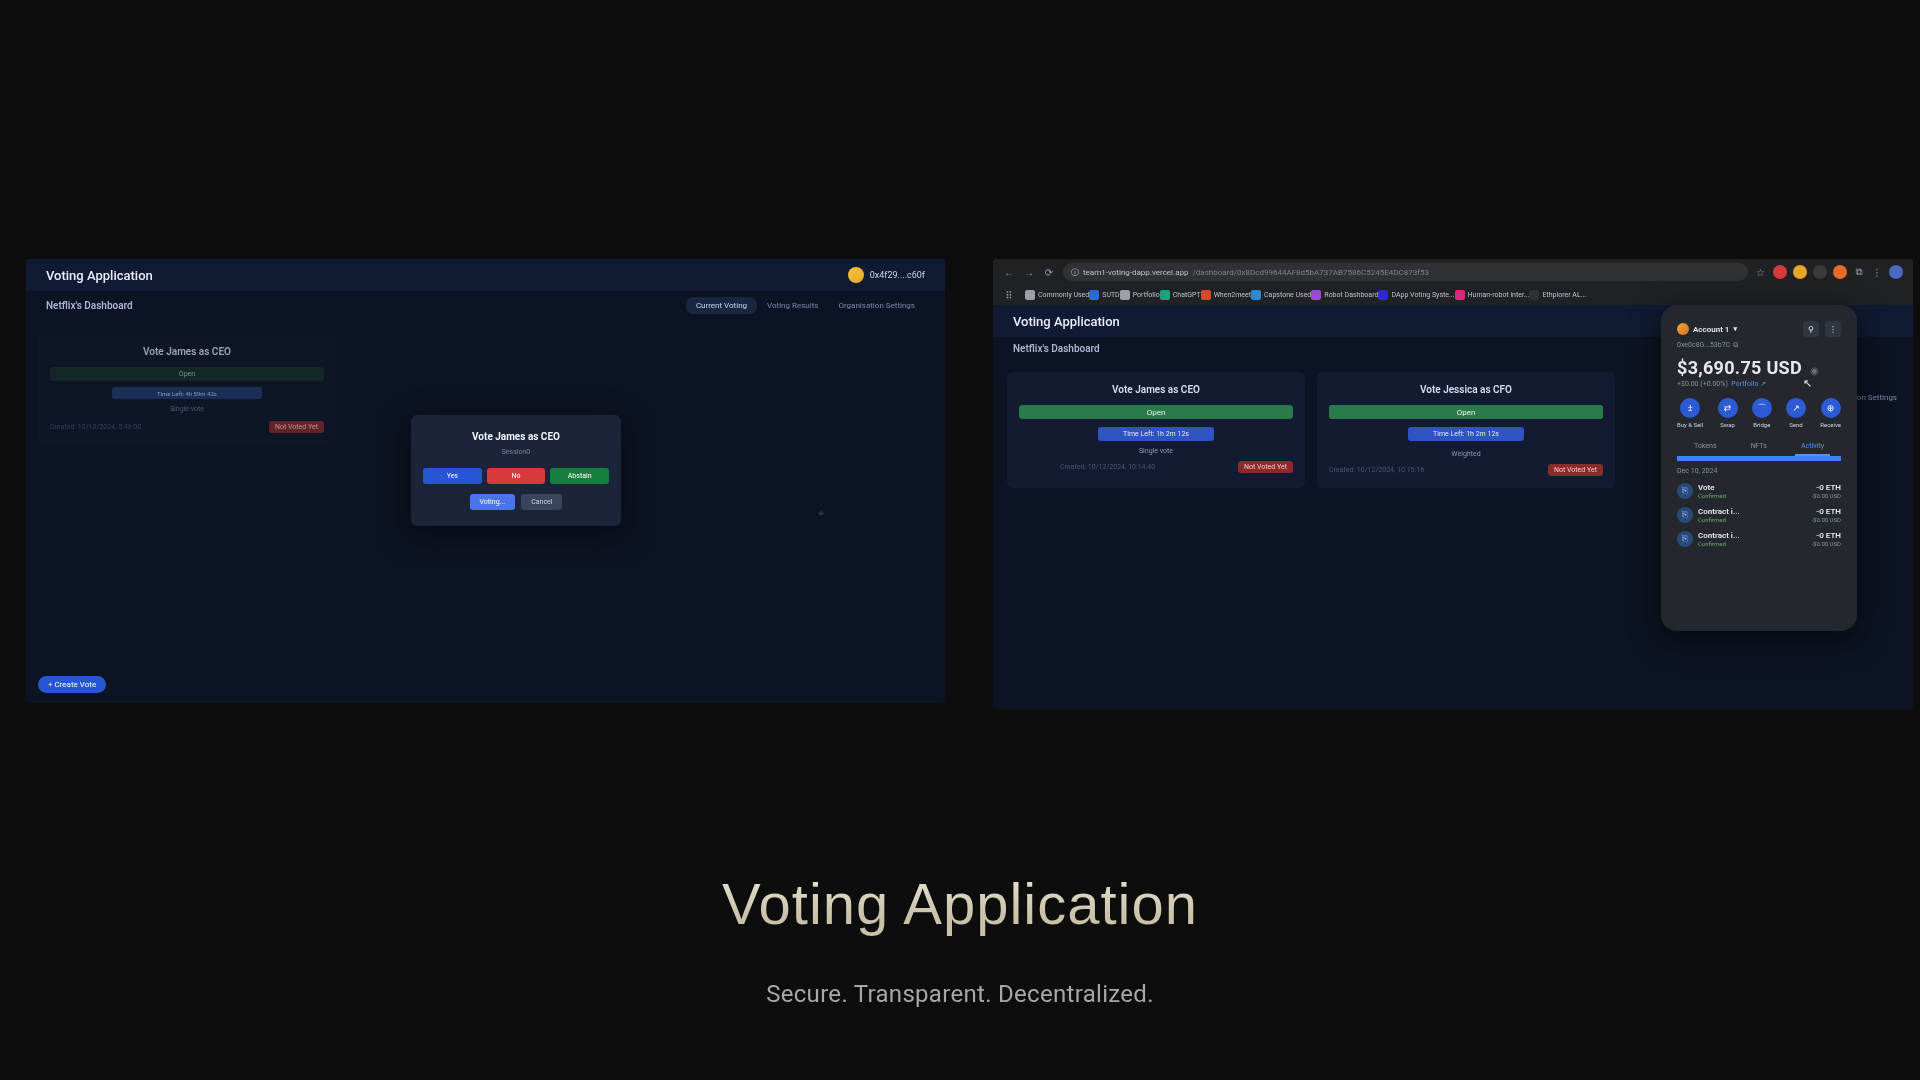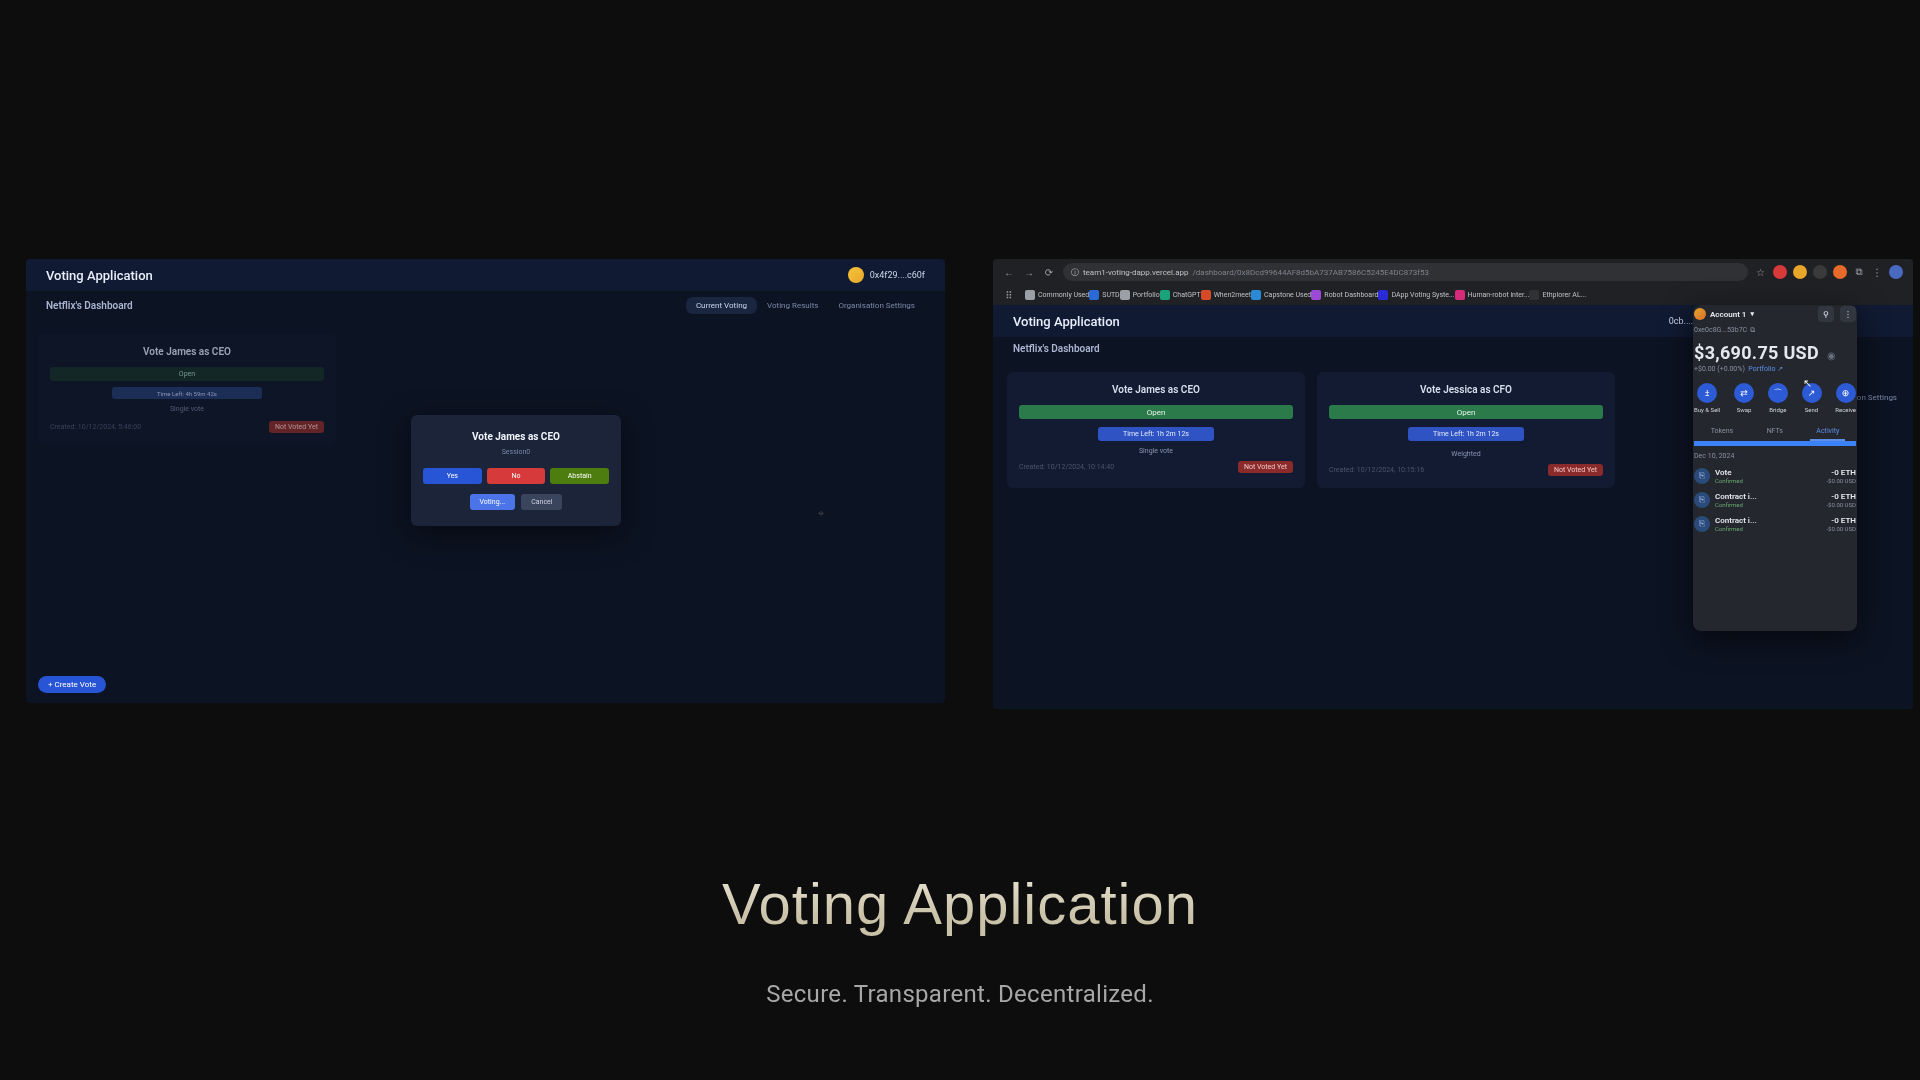--- a/index.html
+++ b/index.html
@@ -118,21 +118,21 @@
   border-radius: 3px;
   font-size: 7px;
   display: flex;
   align-items: center;
   justify-content: center;
   color: #fff;
   cursor: pointer;
 }
 .btn-yes { background: #2854d6; }
 .btn-no { background: #d63a3a; }
-.btn-abstain { background: #4d7c0f; }
+.btn-abstain { background: #15803d; }
 .btn-row2 { display: flex; gap: 6px; justify-content: center; }
 .btn-voting { background: #4a74e8; color:#fff; height:16px; border-radius:3px; font-size:7px; padding:0 10px; display:flex; align-items:center; }
 .btn-cancel { background: #3a445c; color:#ccd2e2; height:16px; border-radius:3px; font-size:7px; padding:0 10px; display:flex; align-items:center; }
 
 .create-vote-btn {
   position: absolute;
   left: 12px;
   bottom: 10px;
   background: #2854d6;
   color: #fff;
@@ -230,26 +230,26 @@
   display: flex;
   align-items: center;
   justify-content: center;
 }
 
 
 .wallet-pop {
   position: absolute;
   right: 56px;
   top: 46px;
-  width: 164px;
+  width: 196px;
   height: 326px;
   background: #24272e;
-  border-radius: 8px;
+  border-radius: 16px;
   box-shadow: 0 8px 30px rgba(0,0,0,0.6);
-  padding: 1px;
+  padding: 16px;
   color: #e6e8ee;
   z-index: 5;
 }
 .wp-head { display:flex; justify-content:space-between; align-items:center; margin-bottom:4px; }
 .wp-acct { display:flex; align-items:center; gap:4px; font-size:8px; font-weight:600; }
 .wp-acct-dot { width:12px; height:12px; border-radius:50%; background:linear-gradient(135deg,#e8a62a,#d6702a); }
 .wp-icons { display:flex; gap:6px; }
 .wp-mini { width:16px; height:16px; border-radius:4px; background:#32363f; display:flex; align-items:center; justify-content:center; font-size:8px; }
 .wp-addr { font-size:7px; color:#8a90a0; margin-bottom:8px; display:flex; align-items:flex-end; gap:3px; }
 .wp-balance { font-size:18px; font-weight:700; letter-spacing:0.3px; }
@@ -436,21 +436,21 @@
       <div class="dash-title">Netflix's Dashboard</div>
     </div>
     <div class="settings-label">ion Settings</div>
 
     <div class="cards-row" id="cards-row">
         <div class="vote-card">
     <div class="card-title">Vote James as CEO</div>
     <div class="pill-open">Open</div>
     <div class="pill-time">Time Left: 1h 2m 12s</div>
     <div style="text-align:center; font-size:7px; color:#8a95b3; margin-top:4px;">Single vote</div>
-    <div class="card-foot-row" style="position:relative; margin-top:6px;">
+    <div class="card-foot-row" style="position:relative; margin-top:6px;margin-left:41px;">
       <div class="foot-left">Created: 10/12/2024, 10:14:40</div>
       <div class="badge-nv">Not Voted Yet</div>
     </div>
         </div>
         <div class="vote-card">
     <div class="card-title">Vote Jessica as CFO</div>
     <div class="pill-open">Open</div>
     <div class="pill-time">Time Left: 1h 2m 12s</div>
     <div style="text-align:center; font-size:7px; color:#8a95b3; margin-top:9px;">Weighted</div>
     <div class="card-foot-row" style="position:relative; margin-top:6px;">

